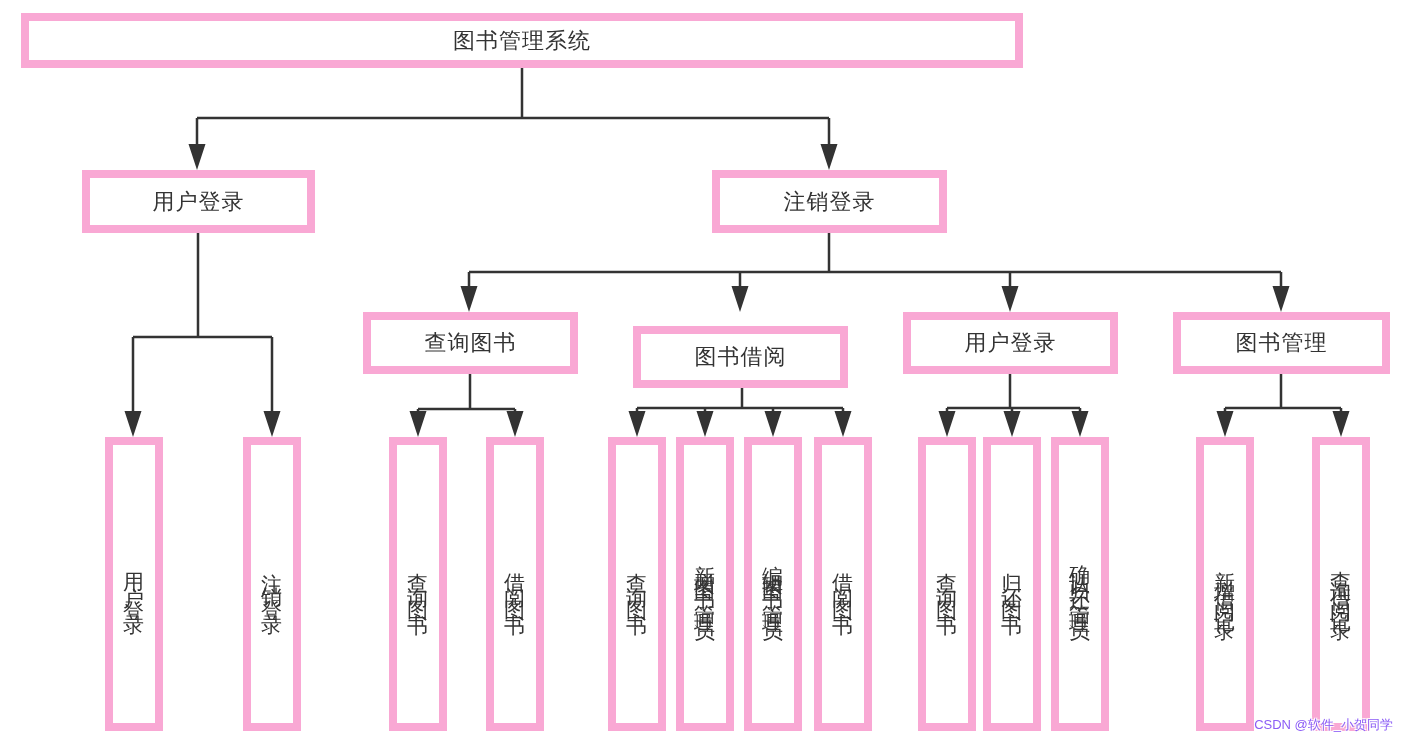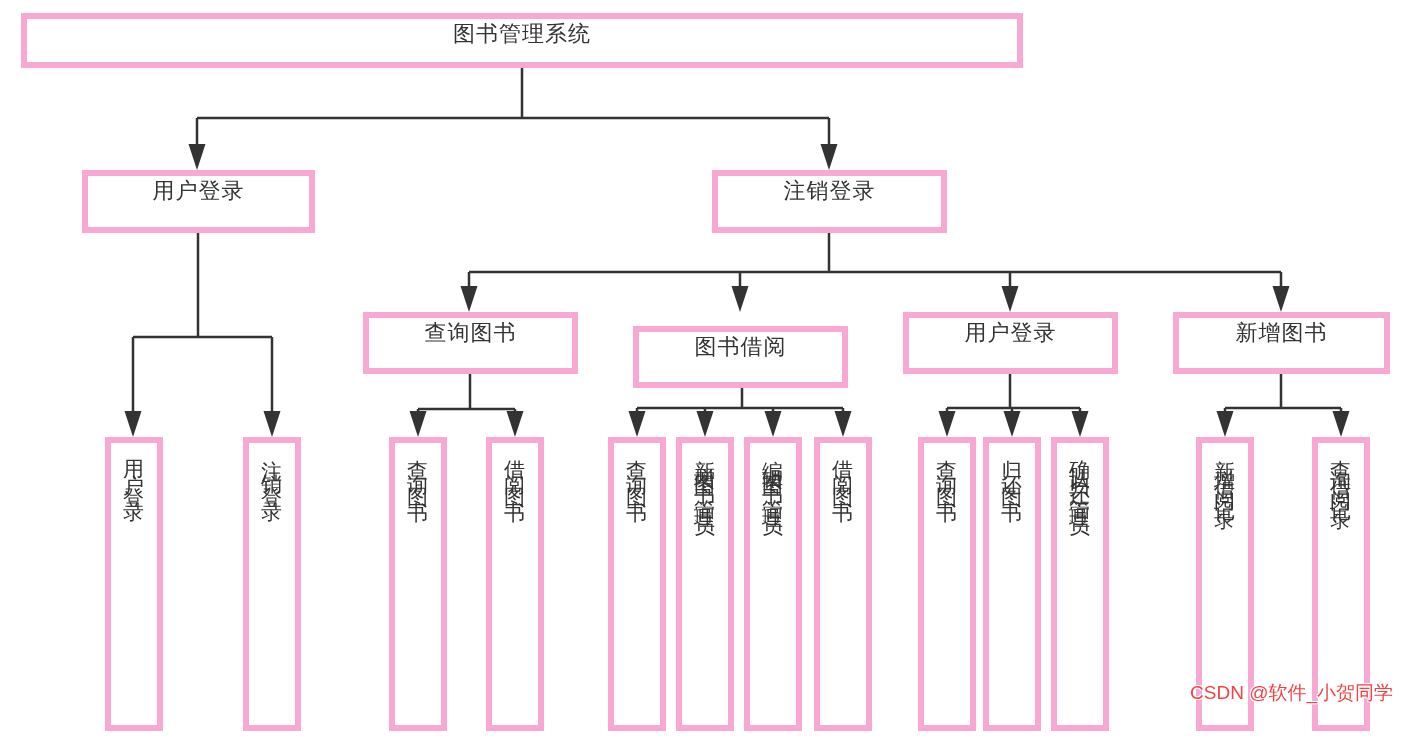--- a/index.html
+++ b/index.html
@@ -14,45 +14,46 @@
   #connectors {
     position: absolute;
     left: 0; top: 0;
     width: 1405px; height: 747px;
     z-index: 1;
   }
   .box {
     position: absolute;
     box-sizing: border-box;
     background: #ffffff;
-    border: 6px solid #f9a8d4;
+    border: 8px solid #f9a8d4;
     display: flex;
+    align-items: center;
     justify-content: center;
     color: #333333;
     z-index: 2;
   }
   .h-label { font-size: 22px; letter-spacing: 1px; white-space: nowrap; }
   .v-box { width: 58px; top: 437px; height: 294px; }
   .v-label {
     writing-mode: vertical-rl;
     text-orientation: mixed;
     font-size: 21px;
     line-height: 1;
     white-space: nowrap;
   }
   .vshort { letter-spacing: 14px; }
   .vmed   { letter-spacing: 10px; }
   .vlong  { letter-spacing: 8px; }
   #watermark {
     position: absolute;
     right: 12px;
-    top: 680px;
+    top: 716px;
     z-index: 3;
-    font-size: 19px;
-    color: #ef4444;
+    font-size: 13px;
+    color: #8b5cf6;
     white-space: nowrap;
     text-shadow: 1px 1px 0 #ffffff, -1px -1px 0 #ffffff, 1px -1px 0 #ffffff, -1px 1px 0 #ffffff;
   }
 </style>
 </head>
 <body>
 
 <div id="canvas">
 
   <svg id="connectors" viewBox="0 0 1405 747" xmlns="http://www.w3.org/2000/svg">
@@ -108,21 +109,21 @@
   <div class="box" style="left:363px; top:312px; width:215px; height:62px;">
     <span class="h-label">查询图书</span>
   </div>
   <div class="box" style="left:633px; top:326px; width:215px; height:62px;">
     <span class="h-label">图书借阅</span>
   </div>
   <div class="box" style="left:903px; top:312px; width:215px; height:62px;">
     <span class="h-label">用户登录</span>
   </div>
   <div class="box" style="left:1173px; top:312px; width:217px; height:62px;">
-    <span class="h-label">新增图书</span>
+    <span class="h-label">图书管理</span>
   </div>
 
   <div class="box v-box" style="left:105px;">
     <span class="v-label vshort">用户登录</span>
   </div>
   <div class="box v-box" style="left:243px;">
     <span class="v-label vshort">注销登录</span>
   </div>
 
   <div class="box v-box" style="left:389px;">

